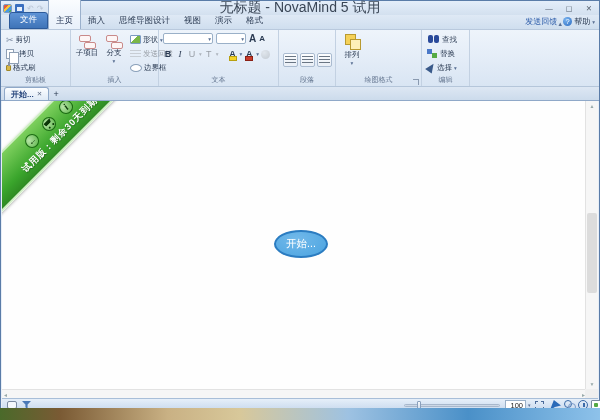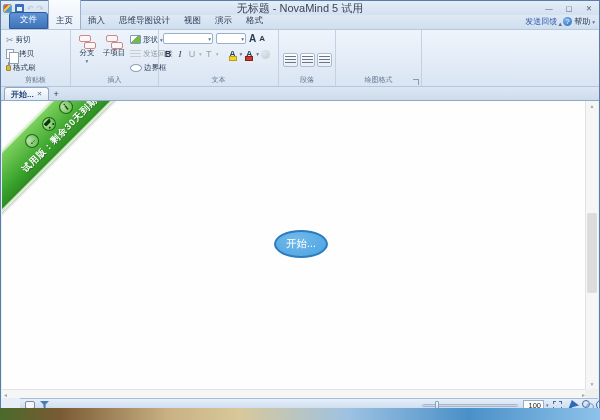--- a/index.html
+++ b/index.html
@@ -9,21 +9,21 @@
   .window{position:absolute;left:0;top:0;width:600px;height:410px;border:1px solid #5a7ca8;background:#e7eef7}
 
   
   .titlebar{position:relative;height:14px;background:linear-gradient(180deg,#e4eefa,var(--titlebar_bg,#d3e0ef));display:flex;align-items:center}
   .qat{display:flex;align-items:center;gap:3px;padding-left:2px}
   .appicon{width:9px;height:9px;border:1px solid #7a9ac2;border-radius:2px;
     background:linear-gradient(135deg,#e85a3a 0 30%,#f5c63a 30% 55%,#4a9ae0 55% 80%,#4ab04a 80%)}
   .saveicon{width:9px;height:9px;background:#3a6fc0;border-radius:1px;position:relative}
   .saveicon::after{content:"";position:absolute;left:2px;top:3px;width:5px;height:4px;background:#e8f0fa}
   .ghost{font-size:8px;color:#b8c4d4;line-height:9px}
-  .title{position:absolute;left:0;right:0;text-align:center;font-size:11px;color:#3a4656}
+  .title{position:absolute;left:0;right:0;text-align:center;font-size:14px;color:#3a4656}
   .wincontrols{margin-left:auto;display:flex;z-index:2}
   .wc{width:20px;height:13px;text-align:center;font-size:7.5px;color:#55606e;line-height:13px}
 
   
   .menubar{height:15px;display:flex;align-items:flex-end;background:linear-gradient(180deg,#dfe9f5,#cfdeee);border-bottom:1px solid #b9c9dd;position:relative}
   .file-btn{margin-left:8px;padding:1px 10px 2px;font-size:8.5px;color:#fff;
     background:linear-gradient(180deg,#5e93d6,var(--file_button,#3f74b8));border:1px solid #2c5a9a;border-radius:3px 3px 0 0}
   .mtab{padding:17px 7px 2px;font-size:8.5px;color:#2a3a52}
   .mtab.active{background:linear-gradient(180deg,#fbfdff,#e8f0fa);border:1px solid #9ab0cc;border-bottom:none;border-radius:2px 2px 0 0;color:#1f3050}
   .menu-right{position:absolute;right:4px;bottom:2px;display:flex;align-items:flex-end;font-size:8px}
@@ -115,21 +115,21 @@
     display:flex;align-items:center;justify-content:center;color:#fff;font-size:10.5px}
   .vscroll{position:absolute;right:0;top:0;bottom:0;width:13px;background:#f6f6f6;border-left:1px solid #e2e2e2;display:flex;flex-direction:column;align-items:center}
   .varrow{font-size:5px;color:#9aa;line-height:10px;height:10px}
   .vtrack{flex:1;width:100%;position:relative}
   .vthumb{position:absolute;left:1px;right:1px;top:102px;height:80px;background:#dcdcdc;border-radius:2px}
 
   
   .hscroll{position:absolute;left:1px;top:388px;width:585px;height:9px;background:#f6f6f6;border-top:1px solid #e2e2e2;display:flex;align-items:center;justify-content:space-between;padding:0 2px}
   .harrow{font-size:6px;color:#9aa}
   .corner{position:absolute;right:1px;top:388px;width:13px;height:9px;background:#efefef}
-  .statusbar{position:absolute;left:19px;right:1px;top:397px;height:12px;background:linear-gradient(180deg,#e6eff9,#c9daee);border-top:1px solid #a8bed8}
+  .statusbar{position:absolute;left:1px;right:1px;top:397px;height:12px;background:linear-gradient(180deg,#e6eff9,#c9daee);border-top:1px solid #a8bed8}
   .ic-note{position:absolute;left:5px;top:2px;width:10px;height:8px;border:1px solid #7a8aa0;border-radius:2px;background:#f4f8fc}
   .ic-filter{position:absolute;left:20px;top:2px;width:9px;height:8px;background:#4a7ab8;clip-path:polygon(0 0,100% 0,62% 45%,62% 100%,38% 78%,38% 45%)}
   .sldtrack{position:absolute;left:402px;top:5px;width:96px;height:3px;background:#cdd8e6;border:1px solid #a8b8cc;border-radius:2px}
   .sldthumb{position:absolute;left:12px;top:-4px;width:4px;height:9px;background:linear-gradient(#f4f8fc,#d0dcea);border:1px solid #8aa0bc;border-radius:1px}
   .zoombox{position:absolute;left:503px;top:1px;width:21px;height:10px;background:#fff;border:1px solid #9ab0c8;font-size:7.5px;color:#222;text-align:right;padding-right:2px;line-height:9px}
   .zoomdd{position:absolute;left:526px;top:3px;font-size:5px;color:#5a7094}
   .ic-fit{position:absolute;left:533px;top:2px;width:9px;height:9px;border:1px dashed #4a6a9a}
   .sic{position:absolute;top:1px;width:11px;height:10px}
   .ic-pen{background:#2a6ab8;clip-path:polygon(0 100%,35% 0,100% 55%,45% 70%)}
   .ic-link::before,.ic-link::after{content:"";position:absolute;width:6px;height:6px;border:1.5px solid #3a6aa8;border-radius:50%}
@@ -194,26 +194,26 @@
           <span class="ic ic-brush"></span>
           <span>格式刷</span>
         </div>
       </div>
       <div class="glabel">剪贴板</div>
     </div>
 
     <div class="rgroup" style="width:88px">
       <div class="bigbtn">
         <span class="ic ic-topic2"></span>
-        <span class="blabel">分支</span>
-        <span class="dd">▾</span>
+        <span class="blabel">子项目</span>
       </div>
       <div class="bigbtn">
         <span class="ic ic-topic2"></span>
-        <span class="blabel">子项目</span>
+        <span class="blabel">分支</span>
+        <span class="dd">▾</span>
       </div>
       <div class="smallcol">
         <div class="smallbtn">
           <span class="ic ic-shape"></span>
           <span>形状</span>
           <span class="dd">▾</span>
         </div>
         <div class="smallbtn dis">
           <span class="ic ic-callout"></span>
           <span>发送回馈</span>
@@ -261,24 +261,47 @@
       <span class="alignbtn">
           <span class="ic-align"></span>
         </span>
       <span class="alignbtn">
           <span class="ic-align"></span>
         </span>
       <div class="glabel">段落</div>
     </div>
 
     <div class="rgroup" style="width:86px">
+      <div class="bigbtn">
+        <span class="ic ic-arrange"></span>
+        <span class="blabel">排列</span>
+        <span class="dd">▾</span>
+      </div>
       <span class="launcher"></span>
       <div class="glabel">绘图格式</div>
     </div>
 
+    <div class="rgroup" style="width:48px">
+      <div class="smallcol">
+        <div class="smallbtn">
+          <span class="ic ic-find"></span>
+          <span>查找</span>
+        </div>
+        <div class="smallbtn">
+          <span class="ic ic-replace"></span>
+          <span>替换</span>
+        </div>
+        <div class="smallbtn">
+          <span class="ic ic-select"></span>
+          <span>选择</span>
+          <span class="dd">▾</span>
+        </div>
+      </div>
+      <div class="glabel">编辑</div>
+    </div>
 
   </div>
 
   <div class="doctabs">
     <div class="dtab">
       <span>开始...</span>
       <span class="x">✕</span>
     </div>
     <span class="addtab">+</span>
   </div>

